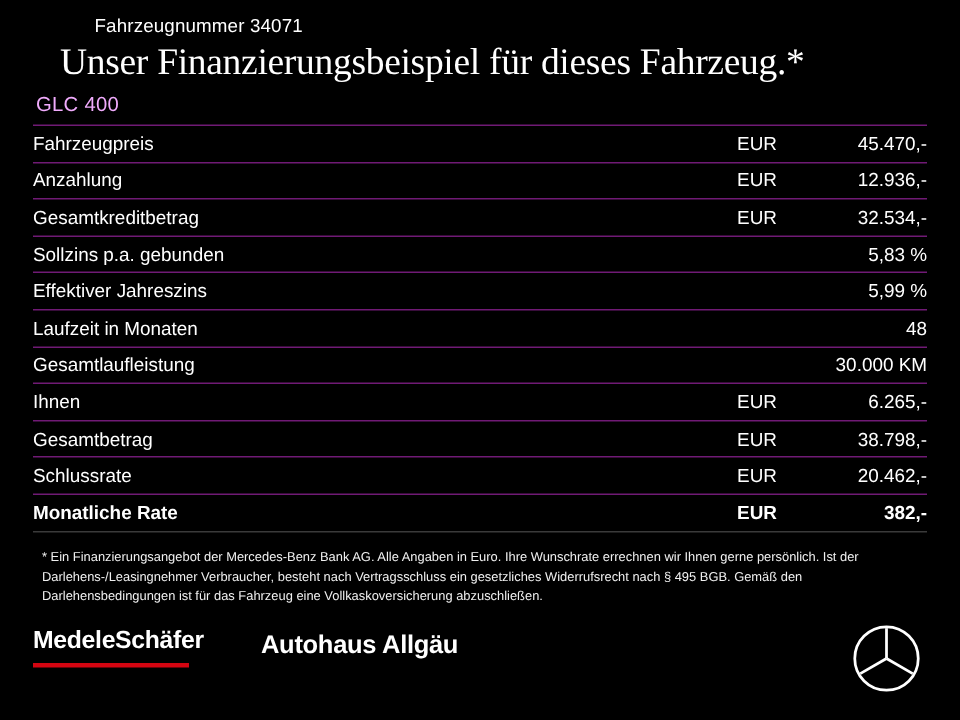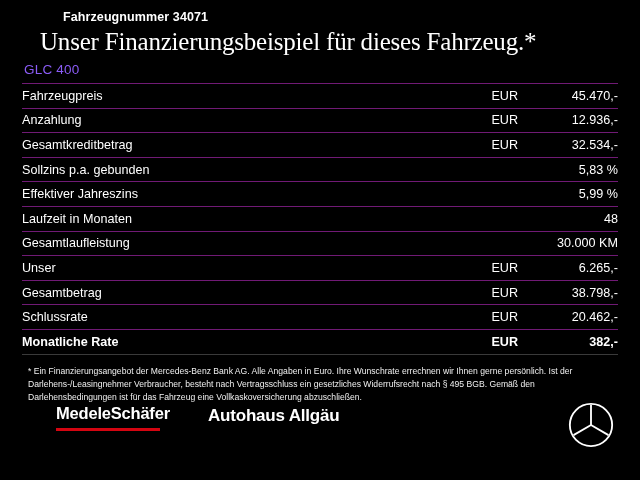--- a/index.html
+++ b/index.html
@@ -17,37 +17,37 @@
   .page {
     position: relative;
     width: 640px;
     height: 480px;
     background: #000000;
     box-sizing: border-box;
     padding: 8px 22px 0 22px;
   }
   .vehicle-number {
     font-size: 12.5px;
-    font-weight: bold;
+    font-weight: normal;
     letter-spacing: 0.1px;
     color: #ffffff;
     margin: 2px 0 4px 2px;
     padding-left: 39px;
   }
   .headline {
     font-family: "Liberation Serif", serif;
     font-size: 25px;
     font-weight: normal;
     letter-spacing: -0.2px;
     margin: 2px 0 6px 18px;
     white-space: nowrap;
   }
   .model {
     font-size: 13.5px;
-    color: #8b5cf6;
+    color: #f0abfc;
     margin: 0 0 6px 2px;
     letter-spacing: 0.2px;
   }
   .table {
     width: 100%;
     border-collapse: collapse;
     margin-top: 2px;
   }
   .table tr {
     height: 24.6px;
@@ -89,23 +89,22 @@
     font-size: 8.6px;
     line-height: 1.55;
     color: #f0f0f0;
     padding: 0 4px 0 6px;
     text-align: left;
   }
   .footer {
     position: absolute;
     left: 22px;
     right: 22px;
-    bottom: 26px;
+    bottom: 12px;
     height: 52px;
-    margin-left: 34px;
   }
   .brand-block {
     position: absolute;
     left: 0;
     top: 2px;
   }
   .brand-name {
     font-size: 16.5px;
     font-weight: bold;
     letter-spacing: -0.2px;
@@ -183,21 +182,21 @@
         <td class="c-label">Laufzeit in Monaten</td>
         <td class="c-cur"></td>
         <td class="c-val">48</td>
       </tr>
       <tr>
         <td class="c-label">Gesamtlaufleistung</td>
         <td class="c-cur"></td>
         <td class="c-val">30.000 KM</td>
       </tr>
       <tr>
-        <td class="c-label">Unser</td>
+        <td class="c-label">Ihnen</td>
         <td class="c-cur">EUR</td>
         <td class="c-val">6.265,-</td>
       </tr>
       <tr>
         <td class="c-label">Gesamtbetrag</td>
         <td class="c-cur">EUR</td>
         <td class="c-val">38.798,-</td>
       </tr>
       <tr>
         <td class="c-label">Schlussrate</td>

